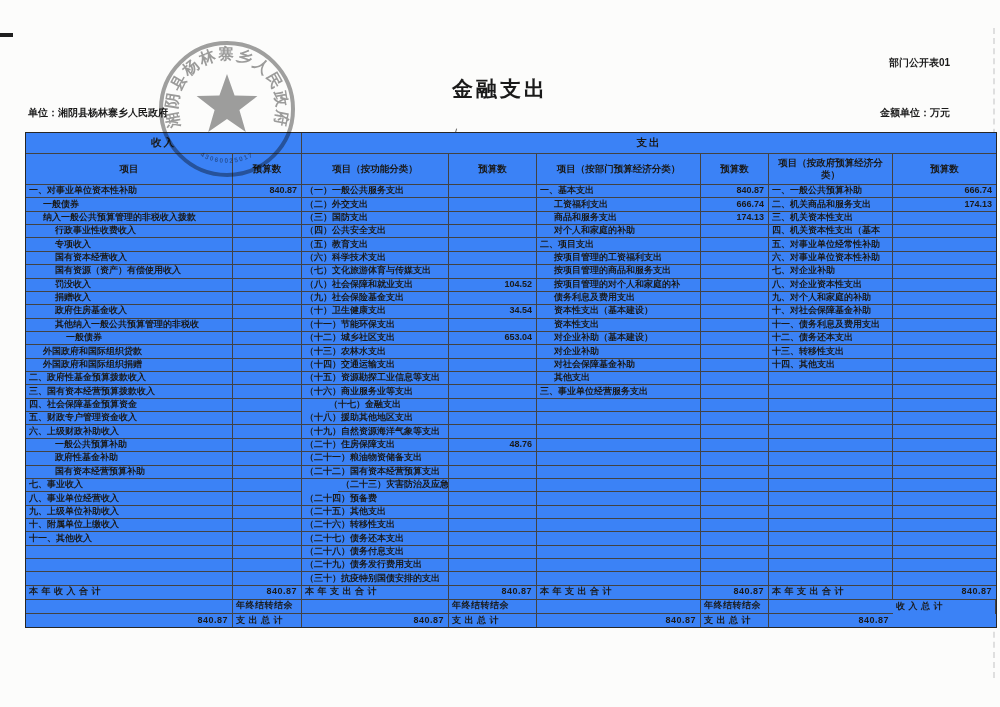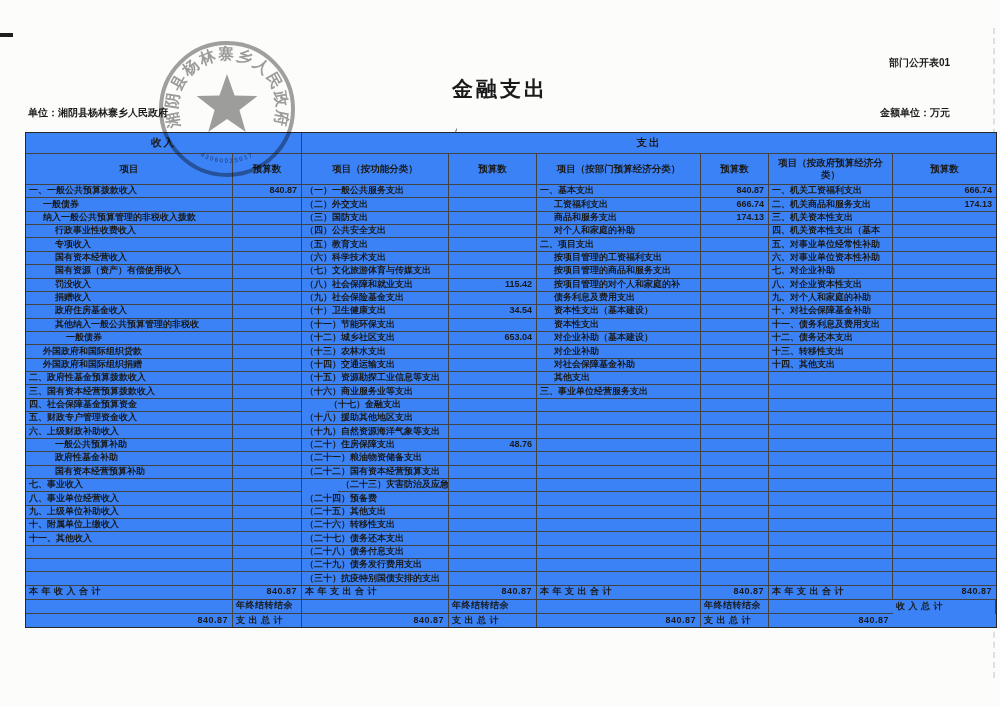--- a/index.html
+++ b/index.html
@@ -72,27 +72,27 @@
 
   <div class="cell chead">项目</div>
   <div class="cell chead">预算数</div>
   <div class="cell chead">项目（按功能分类）</div>
   <div class="cell chead">预算数</div>
   <div class="cell chead">项目（按部门预算经济分类）</div>
   <div class="cell chead">预算数</div>
   <div class="cell chead">项目（按政府预算经济分类）</div>
   <div class="cell chead lastcol">预算数</div>
 
-<div class="cell lbl" style="padding-left: 3px;">一、一般公共预算拨款收入</div>
+<div class="cell lbl" style="padding-left: 3px;">一、对事业单位资本性补助</div>
     <div class="cell val">840.87</div>
     <div class="cell lbl" style="padding-left: 3px;">（一）一般公共服务支出</div>
     <div class="cell val"></div>
     <div class="cell lbl" style="padding-left: 3px;">一、基本支出</div>
     <div class="cell val">840.87</div>
-    <div class="cell lbl" style="padding-left: 3px;">一、机关工资福利支出</div>
+    <div class="cell lbl" style="padding-left: 3px;">一、一般公共预算补助</div>
     <div class="cell val lastcol">666.74</div>
     <div class="cell lbl" style="padding-left: 17px;">一般债券</div>
     <div class="cell val"></div>
     <div class="cell lbl" style="padding-left: 3px;">（二）外交支出</div>
     <div class="cell val"></div>
     <div class="cell lbl" style="padding-left: 17px;">工资福利支出</div>
     <div class="cell val">666.74</div>
     <div class="cell lbl" style="padding-left: 3px;">二、机关商品和服务支出</div>
     <div class="cell val lastcol">174.13</div>
     <div class="cell lbl" style="padding-left: 17px;">纳入一般公共预算管理的非税收入拨款</div>
@@ -131,21 +131,21 @@
     <div class="cell val"></div>
     <div class="cell lbl" style="padding-left: 3px;">（七）文化旅游体育与传媒支出</div>
     <div class="cell val"></div>
     <div class="cell lbl" style="padding-left: 17px;">按项目管理的商品和服务支出</div>
     <div class="cell val"></div>
     <div class="cell lbl" style="padding-left: 3px;">七、对企业补助</div>
     <div class="cell val lastcol"></div>
     <div class="cell lbl" style="padding-left: 29px;">罚没收入</div>
     <div class="cell val"></div>
     <div class="cell lbl" style="padding-left: 3px;">（八）社会保障和就业支出</div>
-    <div class="cell val">115.42</div>
+    <div class="cell val">104.52</div>
     <div class="cell lbl" style="padding-left: 17px;">按项目管理的对个人和家庭的补</div>
     <div class="cell val"></div>
     <div class="cell lbl" style="padding-left: 3px;">八、对企业资本性支出</div>
     <div class="cell val lastcol"></div>
     <div class="cell lbl" style="padding-left: 29px;">捐赠收入</div>
     <div class="cell val"></div>
     <div class="cell lbl" style="padding-left: 3px;">（九）社会保险基金支出</div>
     <div class="cell val"></div>
     <div class="cell lbl" style="padding-left: 17px;">债务利息及费用支出</div>
     <div class="cell val"></div>

